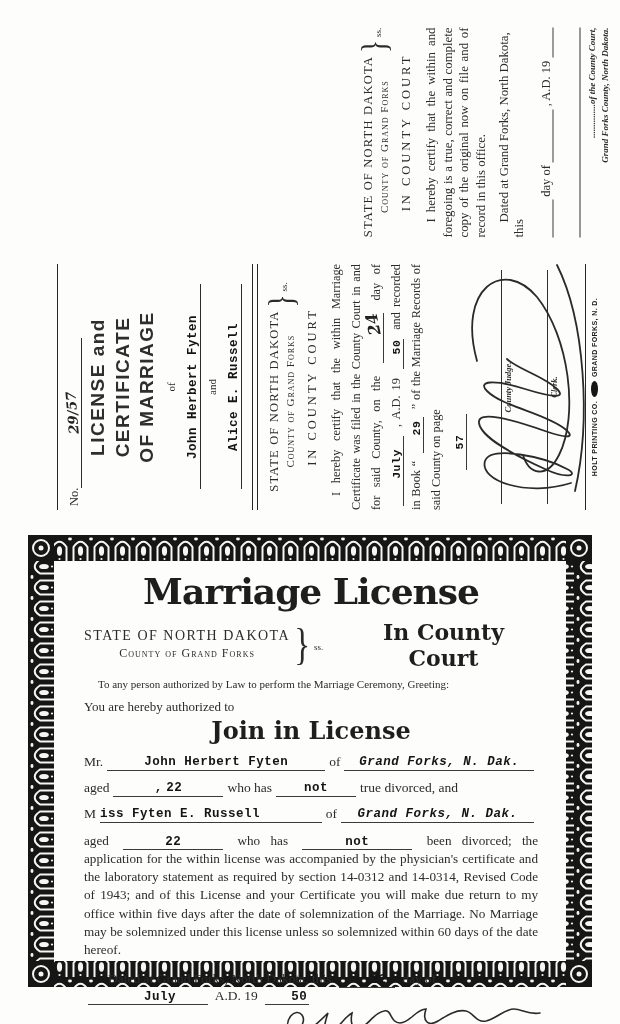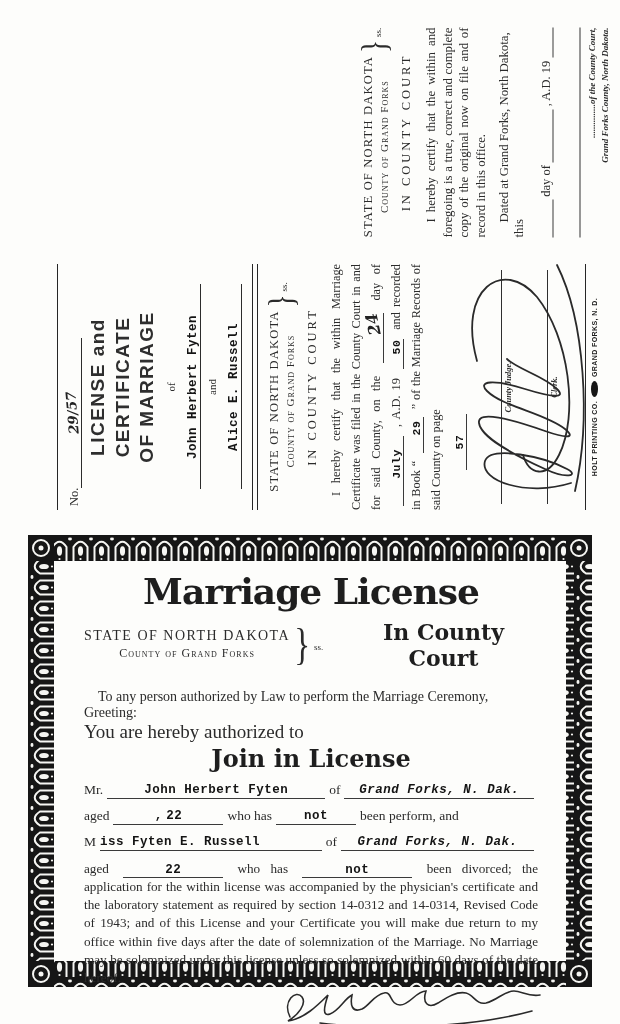--- a/index.html
+++ b/index.html
@@ -67,22 +67,22 @@
   .license { position: absolute; left: 28px; top: 535px; width: 564px; height: 452px; background: #fdfdfb; }
   .border-svg { position: absolute; left: 0; top: 0; }
   .lic-inner { position: absolute; left: 26px; top: 26px; right: 26px; bottom: 26px; padding: 12px 28px 0 30px; }
   .lic-title { text-align: center; font-family: "DejaVu Serif", serif; font-weight: 700; font-size: 36px; letter-spacing: -1px; color: #1e1e1e; line-height: 1.05; }
   .lic-header { display: flex; align-items: center; margin-top: 8px; }
   .lic-jurat { display: flex; align-items: center; gap: 4px; width: 265px; }
   .lic-jurat .j-state { font-size: 14px; letter-spacing: 1.5px; }
   .lic-jurat .j-county { font-size: 12px; }
   .lic-jurat .brace { font-size: 33px; }
   .lic-court { flex: 1; text-align: center; font-family: "DejaVu Serif", serif; font-weight: 700; font-size: 22px; color: #1e1e1e; }
-  .greeting { font-size: 14px; text-indent: 14px; margin-top: 18px; }
-  .auth { font-size: 19px; }
+  .greeting { font-size: 11px; text-indent: 14px; margin-top: 7px; }
+  .auth { font-size: 13px; margin-top: 9px; }
   .join { text-align: center; font-family: "DejaVu Serif", serif; font-weight: 700; font-size: 24px; color: #1e1e1e; margin-top: 1px; }
   .form-row { display: flex; align-items: flex-end; font-size: 13.5px; margin-top: 9px; }
   .form-row .flbl { white-space: nowrap; padding-bottom: 1px; }
   .form-row .fill { height: 17px; }
   .grow12 { flex: 1.15; } .grow10 { flex: 1; font-style: italic; }
   .t13 { font-size: 12.5px; }
   .fill.left { text-align: left; }
   .conditions { font-size: 13.2px; line-height: 1.38; text-align: justify; margin-top: 9px; }
   .inb { height: 16px; }
   .dated-row { font-size: 13.5px; margin-top: 12px; text-indent: 24px; }
@@ -243,38 +243,46 @@
         <span class="fill grow12"><span class="typed t13">John Herbert Fyten</span></span>
         <span class="flbl">of</span>
         <span class="fill grow10"><span class="typed t13">Grand Forks, N. Dak.</span></span>
       </div>
 
       <div class="form-row">
         <span class="flbl">aged</span>
         <span class="fill w110"><span class="typed t13">,</span> <span class="typed t13">22</span></span>
         <span class="flbl">who has</span>
         <span class="fill w80"><span class="typed t13">not</span></span>
-        <span class="flbl">been perform, and</span>
+        <span class="flbl">true divorced, and</span>
       </div>
 
       <div class="form-row">
         <span class="flbl">M</span>
         <span class="fill grow12 left"><span class="typed t13">iss Fyten E. Russell</span></span>
         <span class="flbl">of</span>
         <span class="fill grow10"><span class="typed t13">Grand Forks, N. Dak.</span></span>
       </div>
 
       <p class="conditions">
         <span>aged</span>
         <span class="fill w100 inb"><span class="typed t13">22</span></span>
         <span>who has</span>
         <span class="fill w110 inb"><span class="typed t13">not</span></span>
         <span>been divorced; the application for the within license was accompanied by the physician's certificate and the laboratory statement as required by section 14-0312 and 14-0314, Revised Code of 1943; and of this License and your Certificate you will make due return to my office within five days after the date of solemnization of the Marriage. No Marriage may be solemnized under this license unless so solemnized within 60 days of the date hereof.</span>
       </p>
 
+      <p class="dated-row">
+        <span>Dated at Grand Forks, North Dakota, this</span>
+        <span class="fill w56 inb"><span class="typed t13">22</span></span>
+        <span>day of</span>
+        <span class="fill w120 inb"><span class="typed t13">July</span></span>
+        <span>A.D. 19</span>
+        <span class="fill w44 inb"><span class="typed t13">50</span></span>
+      </p>
 
       <div class="sig-zone">
         <svg class="scrawlJ" width="290" height="48" viewBox="0 0 280 48">
           <g fill="none" stroke="#2a2a2a" stroke-width="1.6" stroke-linecap="round">
             <path d="M16,34 C8,18 22,6 28,14 C33,21 24,32 14,38 C30,36 44,22 54,12 C50,24 48,34 56,31 C66,27 70,16 78,12 C76,22 78,30 88,26 C96,22 100,12 110,10 C118,8 116,22 126,22 C136,22 142,8 152,8 C148,20 154,26 164,20 C172,15 182,8 192,10 C200,12 202,22 212,20 C224,17 230,8 240,8 C248,8 254,14 266,12"></path>
             <path d="M46,40 C110,48 200,44 258,28"></path>
           </g>
         </svg>
 
       </div>

